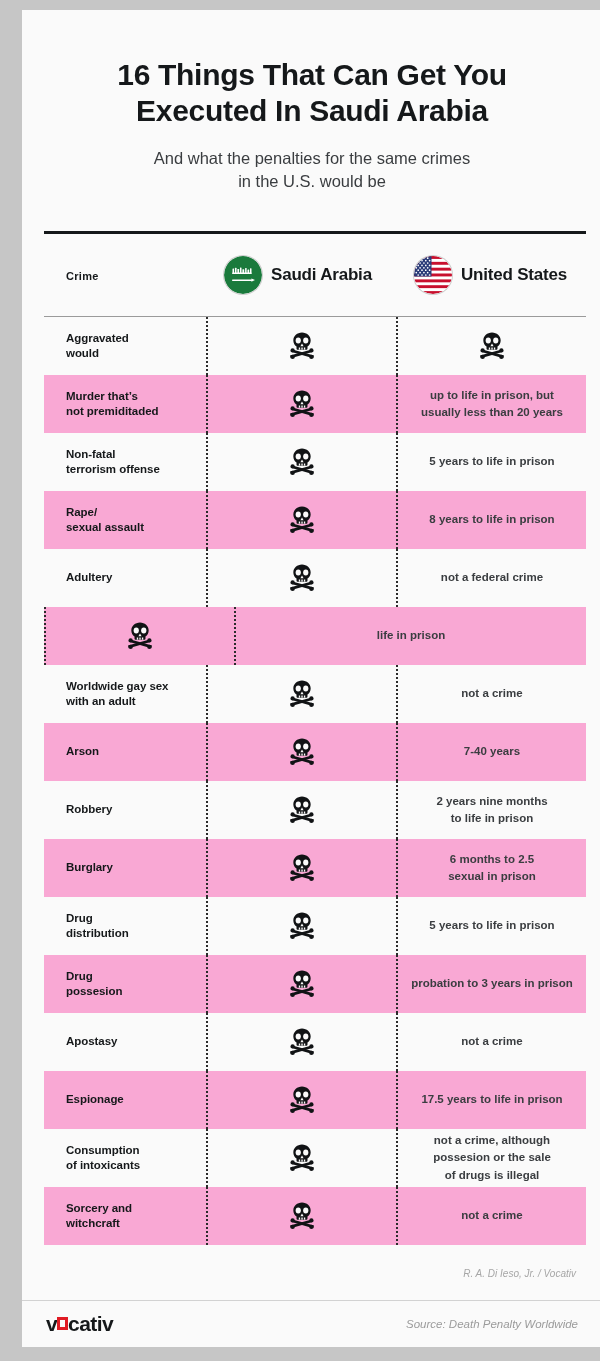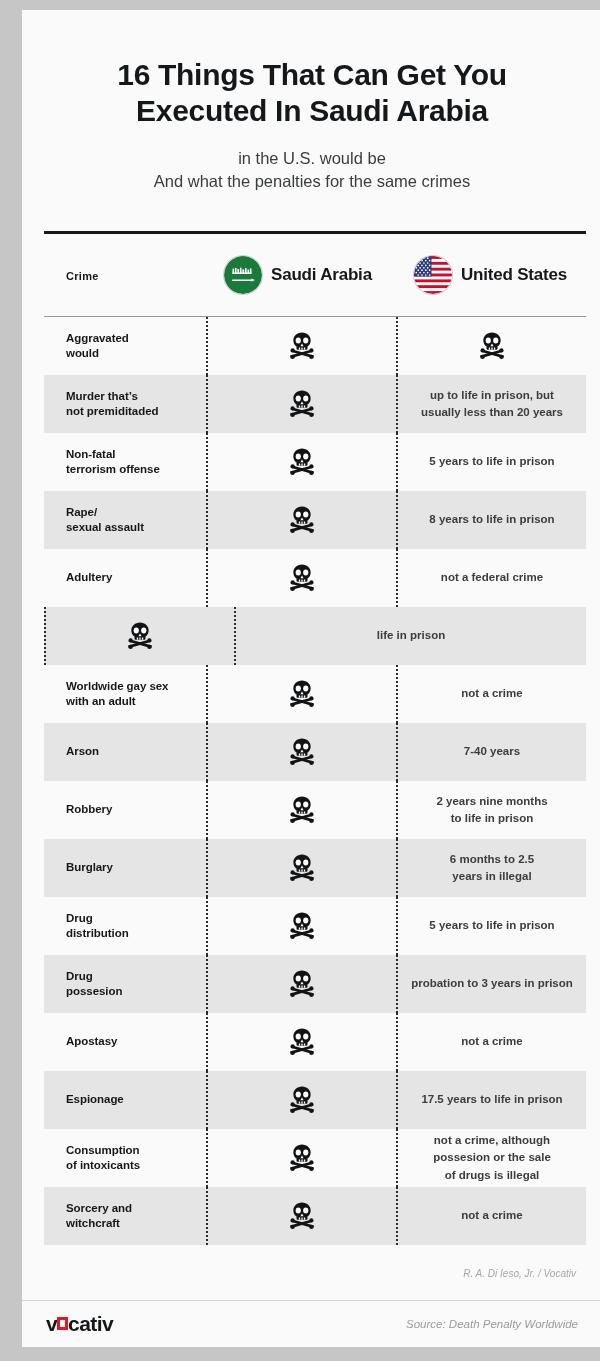--- a/index.html
+++ b/index.html
@@ -109,21 +109,21 @@
 
   
   .rows { position: relative; width: 100%; }
 
   .row {
     display: flex;
     align-items: stretch;
     height: 58px;
     background: #fafafa;
   }
-  .row.alt { background: #e5e5e5; }
+  .row.alt { background: #f9a8d4; }
 
   .cell-crime {
     width: 162px; flex: 0 0 162px;
     display: flex; align-items: center;
     padding-left: 22px; padding-right: 8px;
   }
   .crime-text {
     font-weight: bold;
     font-size: 11.5px;
     line-height: 1.32;
@@ -217,22 +217,22 @@
 
 <div class="page">
   <div class="card">
 
     <div class="title">
       <span class="line">16 Things That Can Get You</span>
       <span class="line">Executed In Saudi Arabia</span>
     </div>
 
     <div class="subtitle">
+      <span class="line">And what the penalties for the same crimes</span>
       <span class="line">in the U.S. would be</span>
-      <span class="line">And what the penalties for the same crimes</span>
     </div>
 
     <div class="table-wrap">
 
       <div class="rule-top"></div>
 
       <div class="col-head">
         <div class="c-crime">
           <span class="col-label">Crime</span>
         </div>
@@ -683,21 +683,21 @@
                     <rect x="25.2" y="35.2" width="2.9" height="4.6"></rect>
                     <rect x="30.6" y="35.2" width="2.9" height="4.6"></rect>
                     <rect x="36" y="35.2" width="2.9" height="4.6"></rect>
                   </g>
                 </svg>
               </span>
             </div>
             <div class="cell-us">
               <span class="penalty-text">
                 <span class="line">6 months to 2.5</span>
-                <span class="line">years in illegal</span>
+                <span class="line">sexual in prison</span>
               </span>
             </div>
           </div>
           <div class="row">
             <div class="cell-crime">
               <span class="crime-text">
                 <span class="line">Drug</span>
                 <span class="line">distribution</span>
               </span>
             </div>

